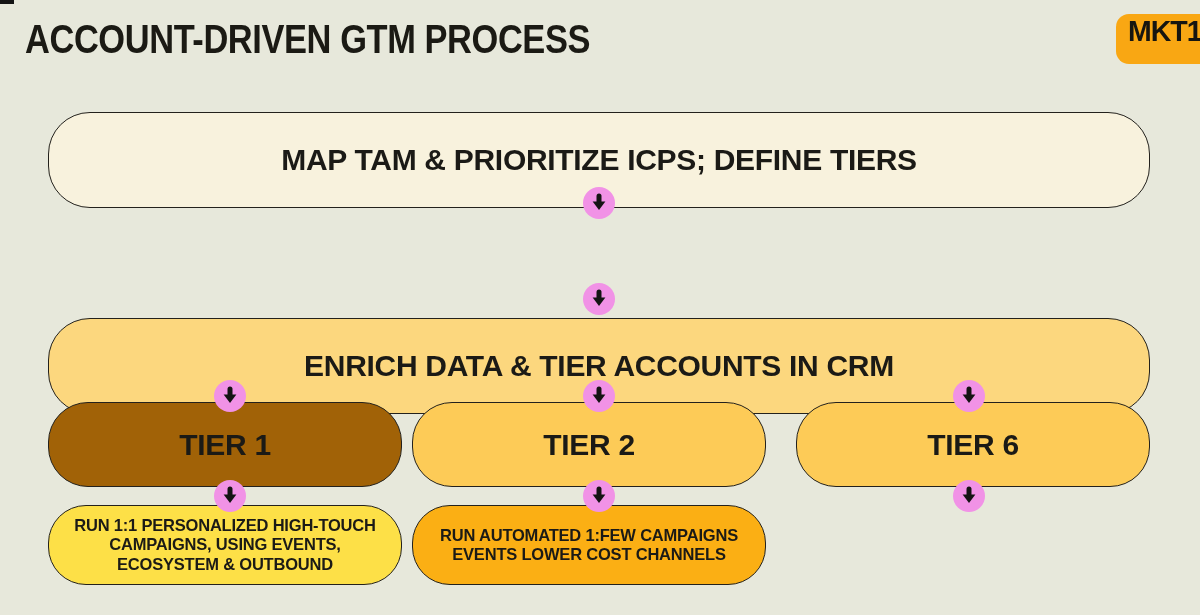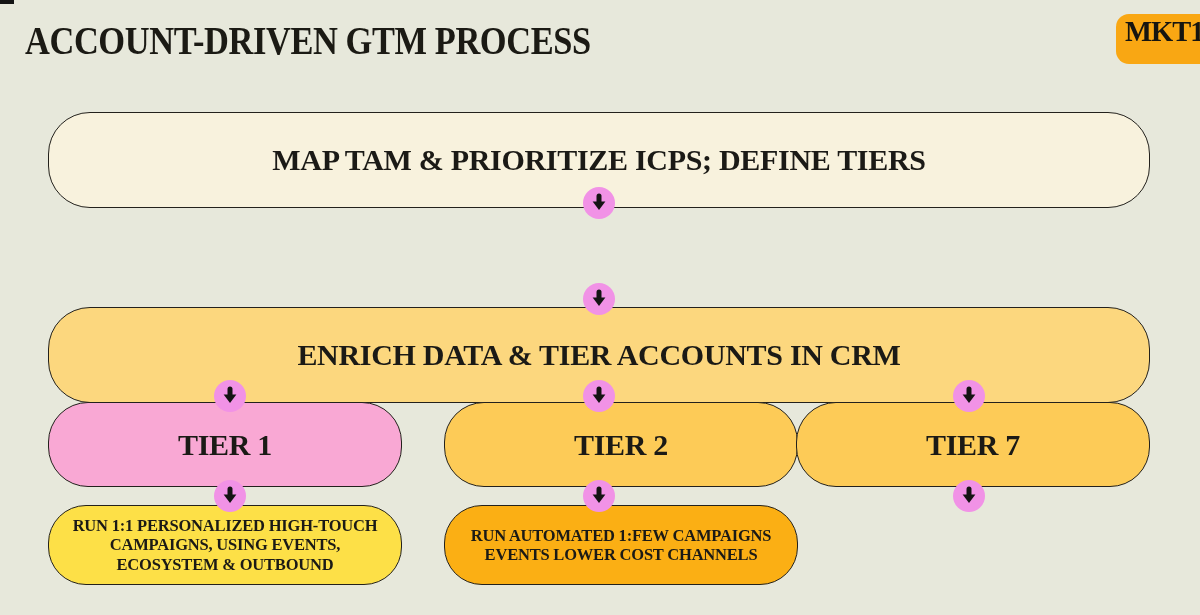--- a/index.html
+++ b/index.html
@@ -1,19 +1,19 @@
 <!DOCTYPE html>
 <html><head>
 <meta charset="utf-8">
 <style>
   html,body{margin:0;padding:0;}
   body{font-family:"Liberation Sans",sans-serif;}
   .canvas{
     position:relative;width:1200px;height:615px;overflow:hidden;
-    background:#E7E8DB;color:#1B1A16;font-family:Liberation Serif, serif;
+    background:#E7E8DB;color:#1B1A16;
   }
   .corner-mark{position:absolute;left:0;top:0;width:14px;height:4px;background:#141414;}
   .page-title{
     position:absolute;left:25px;top:16px;
     font-size:41px;font-weight:800;letter-spacing:-0.5px;color:#1B1A14;
     transform:scaleX(0.84);transform-origin:left top;white-space:nowrap;
   }
   .brand-badge{
     position:absolute;left:1116px;top:14px;width:97px;height:50px;
     border-radius:13px;display:flex;align-items:flex-start;justify-content:center;
@@ -38,21 +38,21 @@
     display:flex;align-items:center;justify-content:center;
   }
   .detail-label{
     font-size:16.5px;font-weight:700;line-height:1.17;letter-spacing:-0.2px;
     text-align:center;
   }
   .dl-1{max-width:330px;}
   .dl-2{max-width:324px;}
   .dl-3{max-width:306px;}
   .col-1{left:48px;}
-  .col-2{left:444px;}
+  .col-2{left:412px;}
   .col-3{left:796px;}
   .arrow-circle{
     position:absolute;width:32px;height:32px;border-radius:50%;
     display:flex;align-items:center;justify-content:center;z-index:5;
   }
   .arrow-circle svg{display:block;}
 </style>
 </head>
 <body>
 
@@ -62,32 +62,32 @@
 
   <div class="page-title">ACCOUNT-DRIVEN GTM PROCESS</div>
 
   <div class="brand-badge" style="background-color: rgb(249, 167, 19);">
     <span class="brand-logo-text">MKT1</span>
   </div>
 
   <div class="stage-box" style="top: 112px; background-color: rgb(248, 242, 221);">
     <span class="stage-label">MAP TAM &amp; PRIORITIZE ICPS; DEFINE TIERS</span>
   </div>
-  <div class="stage-box" style="top: 307px; background-color: rgb(252, 215, 126);">
+  <div class="stage-box" style="top: 318px; background-color: rgb(252, 215, 126);">
     <span class="stage-label">ENRICH DATA &amp; TIER ACCOUNTS IN CRM</span>
   </div>
 
-  <div class="tier-box col-1" style="background-color: #f9a8d4; text-align: right;">
+  <div class="tier-box col-1" style="background-color: #a16207; text-align: right;">
     <span class="tier-label">TIER 1</span>
   </div>
   <div class="tier-box col-2" style="background-color: rgb(253, 203, 87);">
     <span class="tier-label">TIER 2</span>
   </div>
   <div class="tier-box col-3" style="background-color: rgb(253, 203, 87);">
-    <span class="tier-label">TIER 7</span>
+    <span class="tier-label">TIER 6</span>
   </div>
 
   <div class="detail-box col-1" style="background-color: #fde047;">
     <span class="detail-label dl-1">RUN 1:1 PERSONALIZED HIGH-TOUCH CAMPAIGNS, USING EVENTS, ECOSYSTEM &amp; OUTBOUND</span>
   </div>
   <div class="detail-box col-2" style="background-color: rgb(251, 175, 20);">
     <span class="detail-label dl-2">RUN AUTOMATED 1:FEW CAMPAIGNS EVENTS LOWER COST CHANNELS</span>
   </div>
 
   <div class="arrow-circle" style="left: 583px; top: 187px; background-color: rgb(241, 146, 230);">

